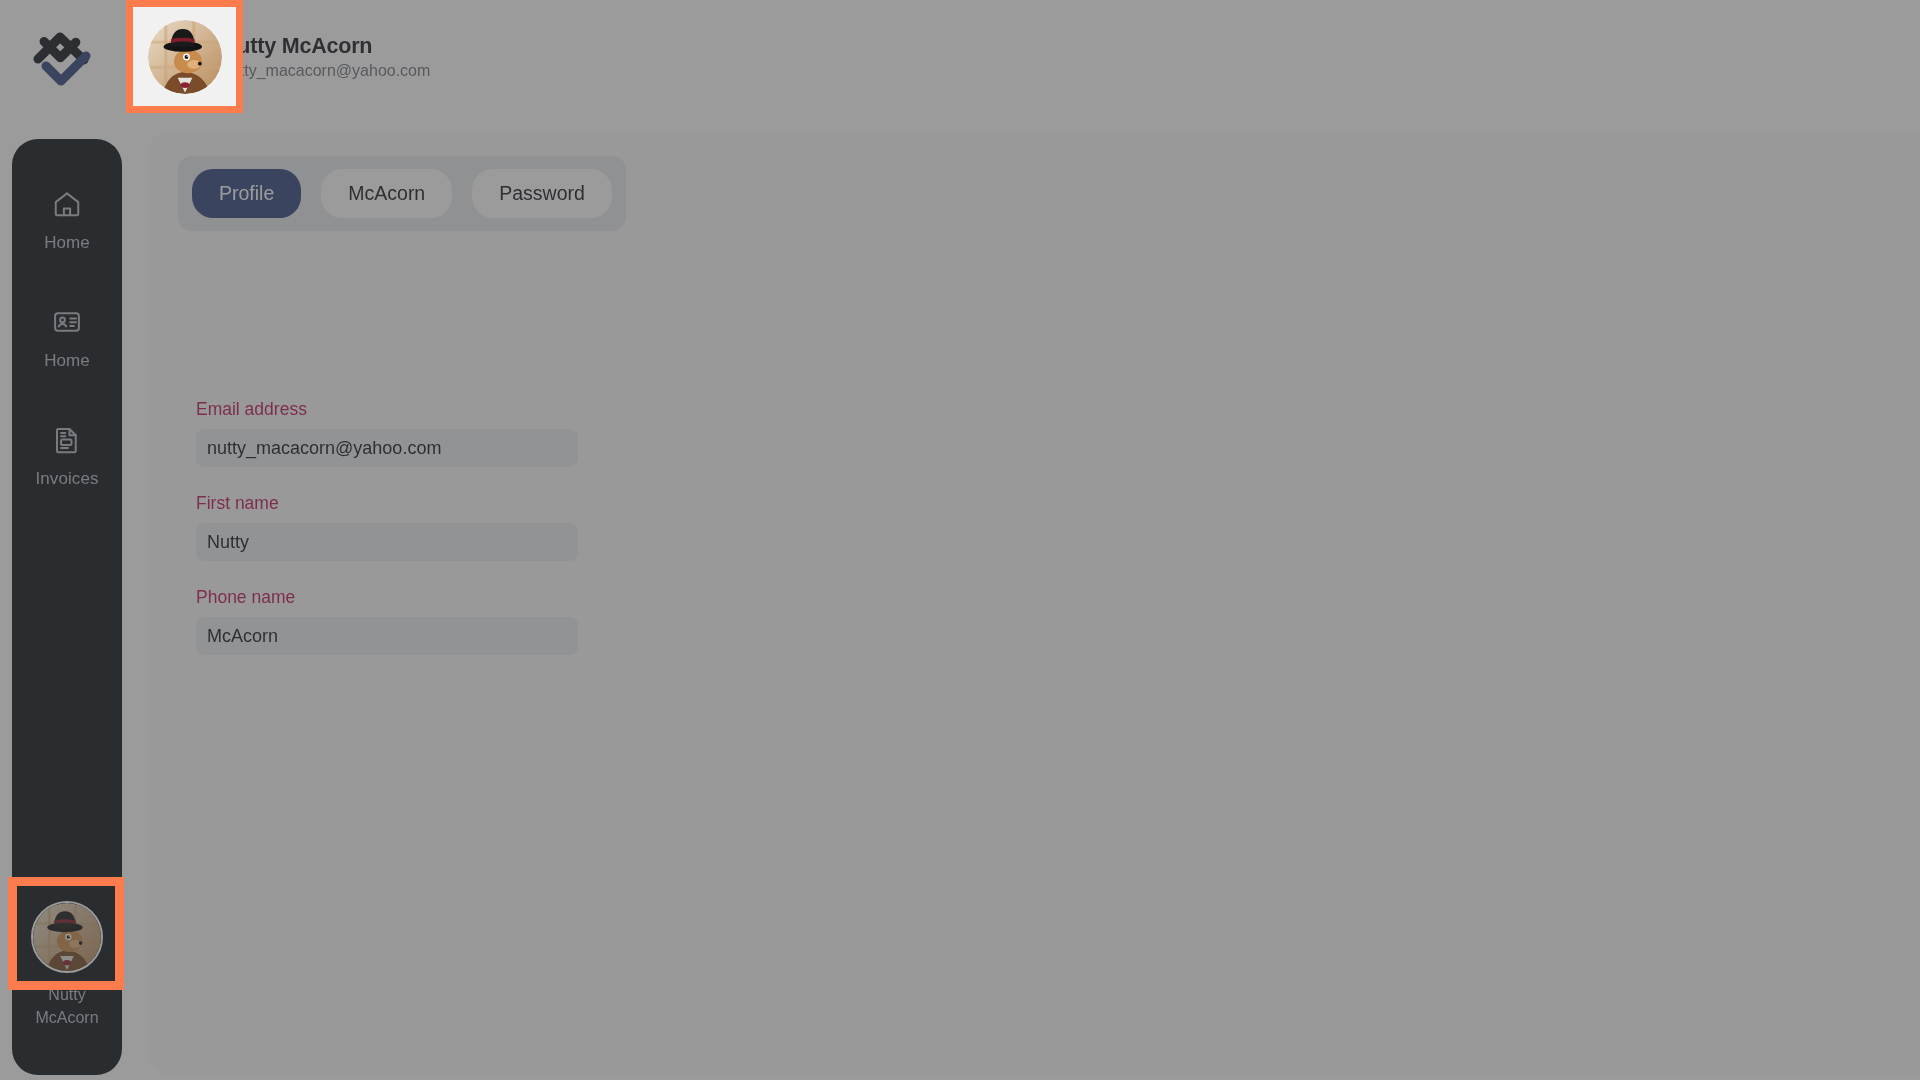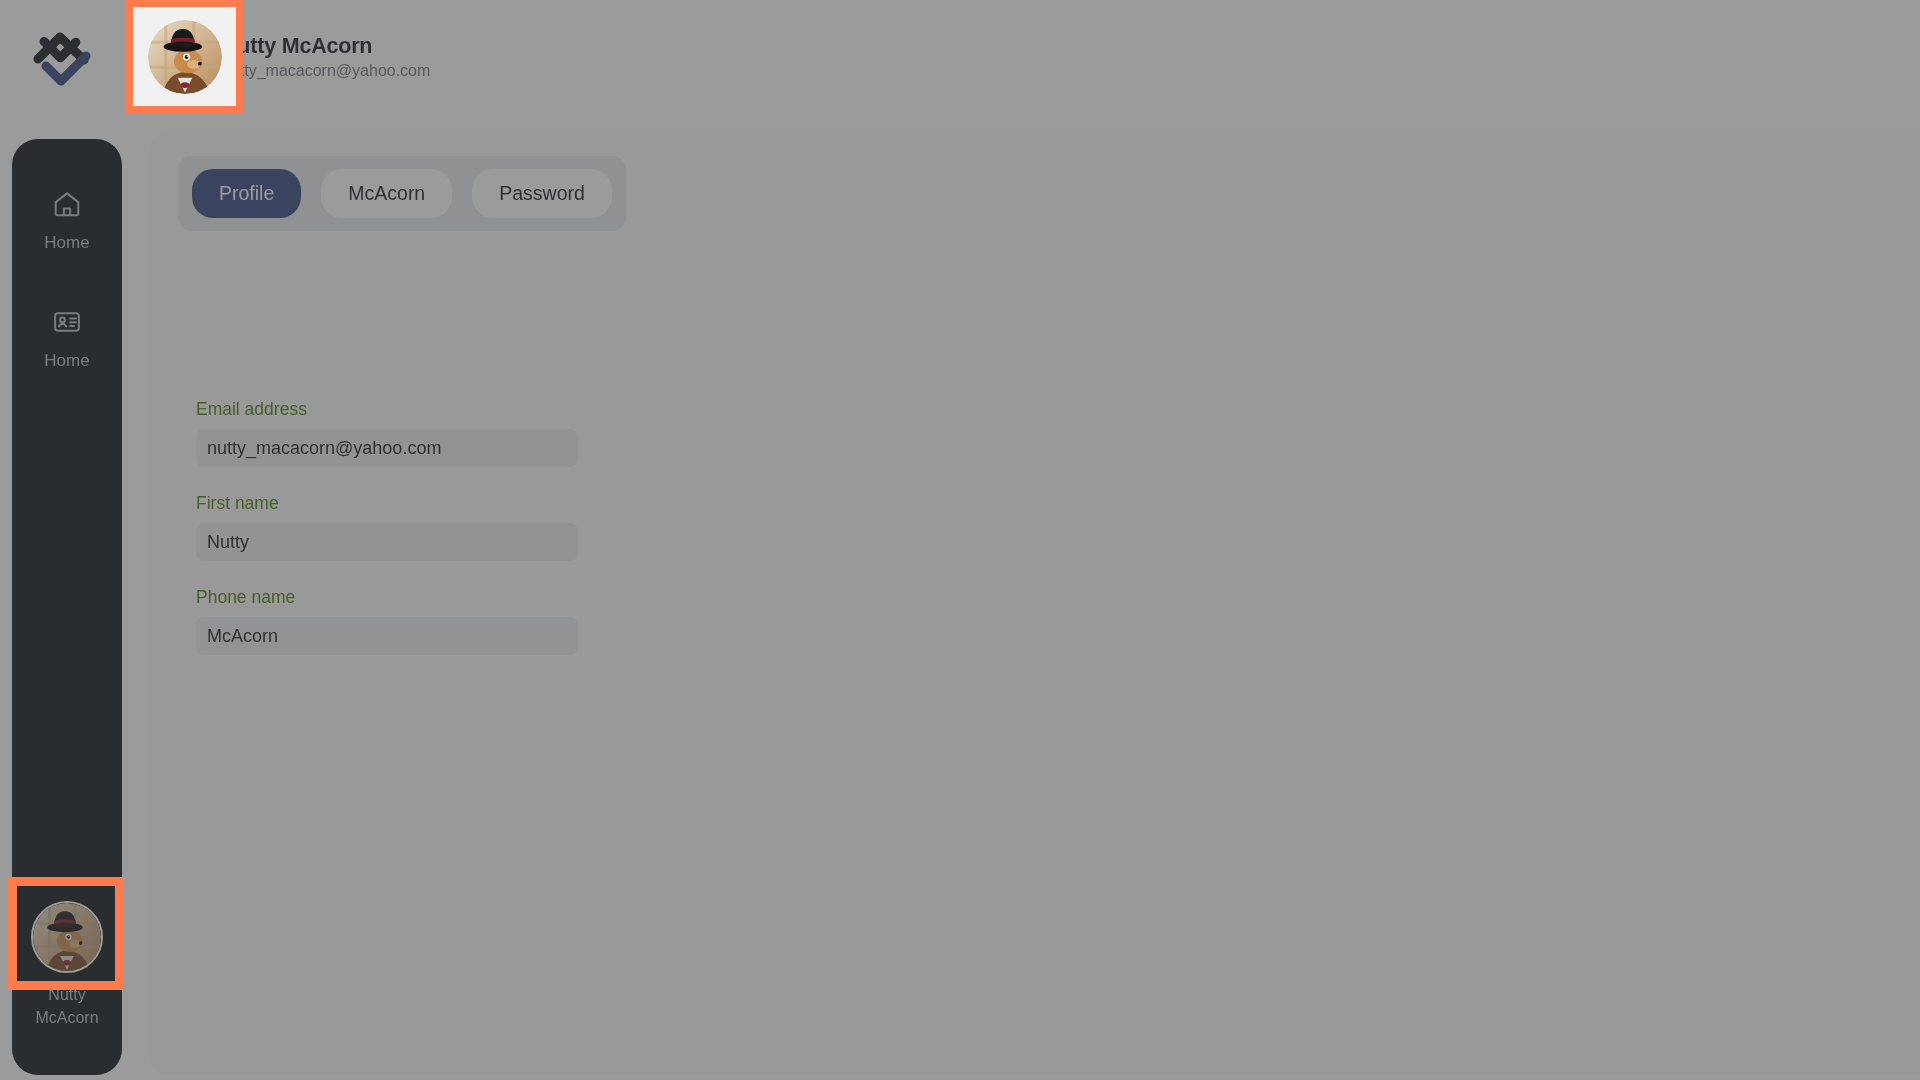--- a/index.html
+++ b/index.html
@@ -172,21 +172,21 @@
     position: absolute;
     left: 48px;
     top: 268px;
     width: 382px;
   }
   .field { margin-bottom: 26px; }
   .field:last-child { margin-bottom: 0; }
   .field-label {
     display: block;
     font-size: 17.5px;
-    color: #4d7c0f;
+    color: #be185d;
     margin-bottom: 9px;
   }
   .field-input {
     display: block;
     width: 382px;
     height: 38px;
     background: #eceef2;
     border: none;
     border-radius: 8px;
     padding: 0 11px;
@@ -316,20 +316,32 @@
         <svg width="30" height="30" viewBox="0 0 24 24" fill="none" stroke="#b6bcc4" stroke-width="1.6" stroke-linecap="round" stroke-linejoin="round">
           <rect x="2.5" y="5" width="19" height="14" rx="2.2"></rect>
           <circle cx="8.4" cy="10.3" r="1.9"></circle>
           <path d="M5.4 15.6 a3.3 3.3 0 0 1 6 0"></path>
           <path d="M14.6 9.2 h4.6 M14.6 12.2 h4.6 M14.6 15.2 h3"></path>
         </svg>
       </span>
       <span class="nav-label">Home</span>
     </div>
 
+    <div class="nav-item">
+      <span class="nav-icon">
+        <svg width="30" height="30" viewBox="0 0 24 24" fill="none" stroke="#b6bcc4" stroke-width="1.6" stroke-linecap="round" stroke-linejoin="round">
+          <path d="M5 3.2 h9 l5 5 v12.6 a1 1 0 0 1-1 1 H5 a1 1 0 0 1-1-1 V4.2 a1 1 0 0 1 1-1 Z"></path>
+          <path d="M14 3.2 V8.2 h5"></path>
+          <path d="M7.2 6.4 h3.4 M7.2 9 h3.4"></path>
+          <rect x="7.2" y="11.6" width="8.4" height="4.4" rx="1"></rect>
+          <path d="M7.2 18.4 h5.6"></path>
+        </svg>
+      </span>
+      <span class="nav-label">Invoices</span>
+    </div>
 
 
     <div class="sidebar-spacer"></div>
 
     <div class="sidebar-user">
       <div class="sidebar-avatar">
         <svg class="avatar-art" viewBox="0 0 100 100">
           <defs>
             <clipPath id="c2">
                 <circle cx="50" cy="50" r="50"></circle>

